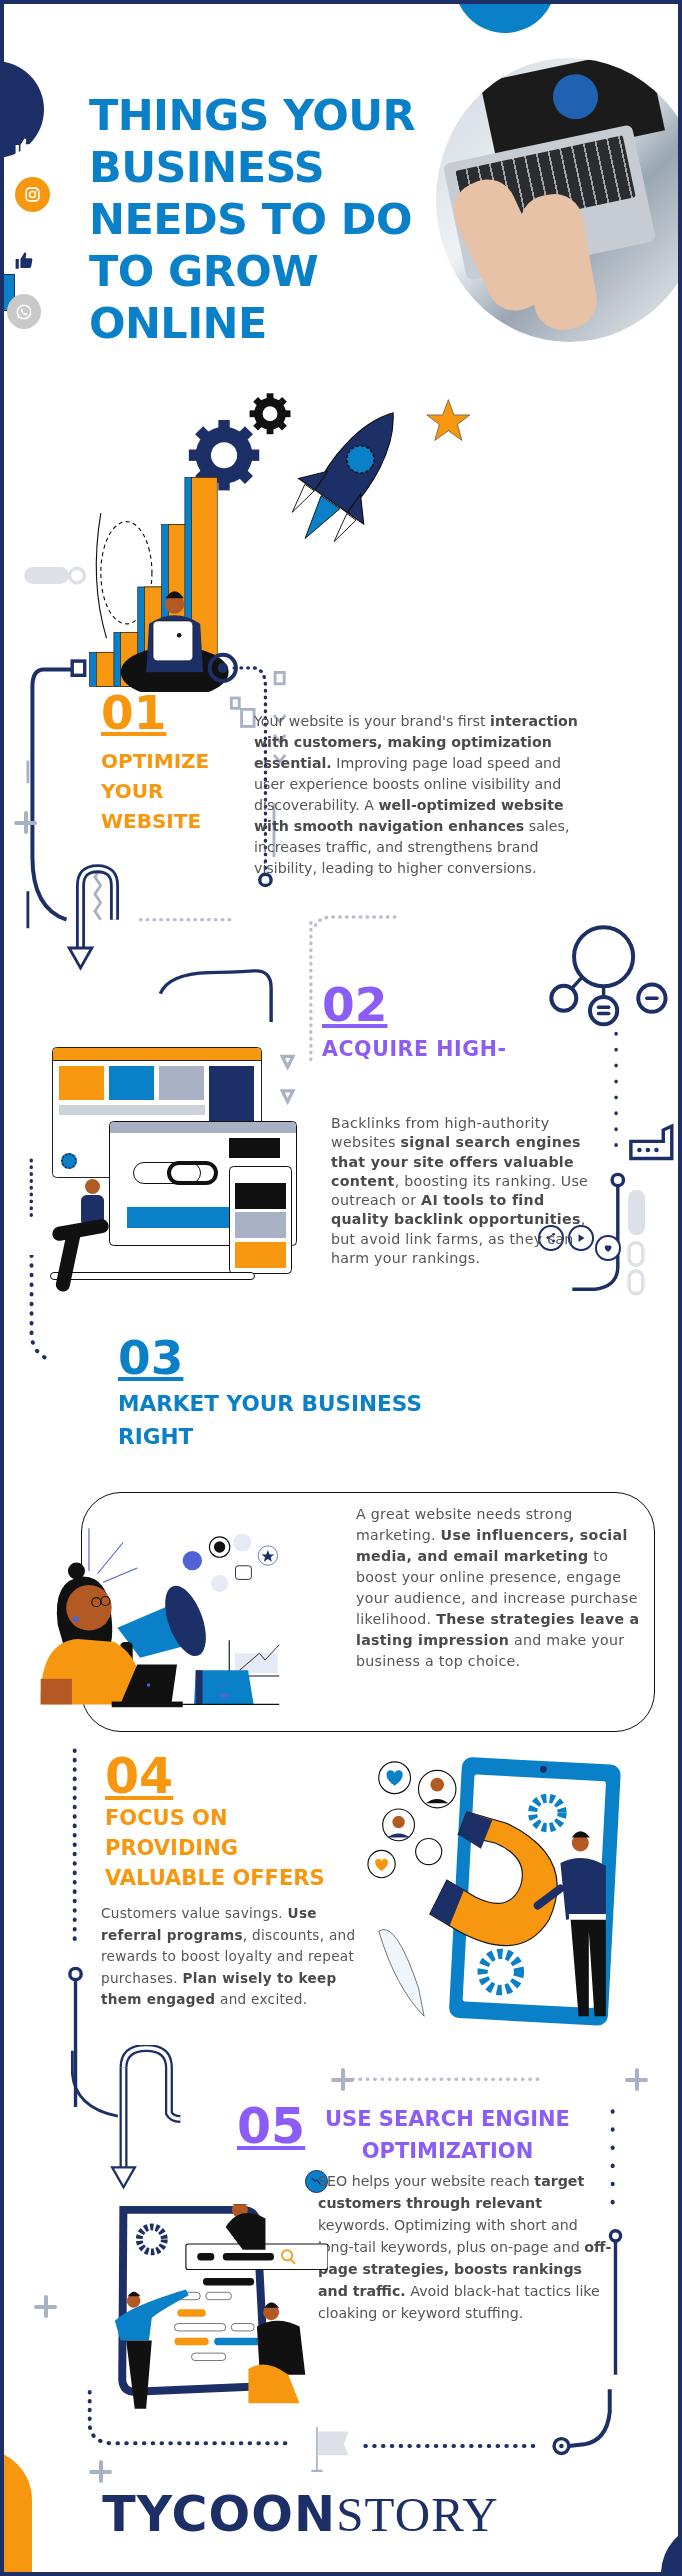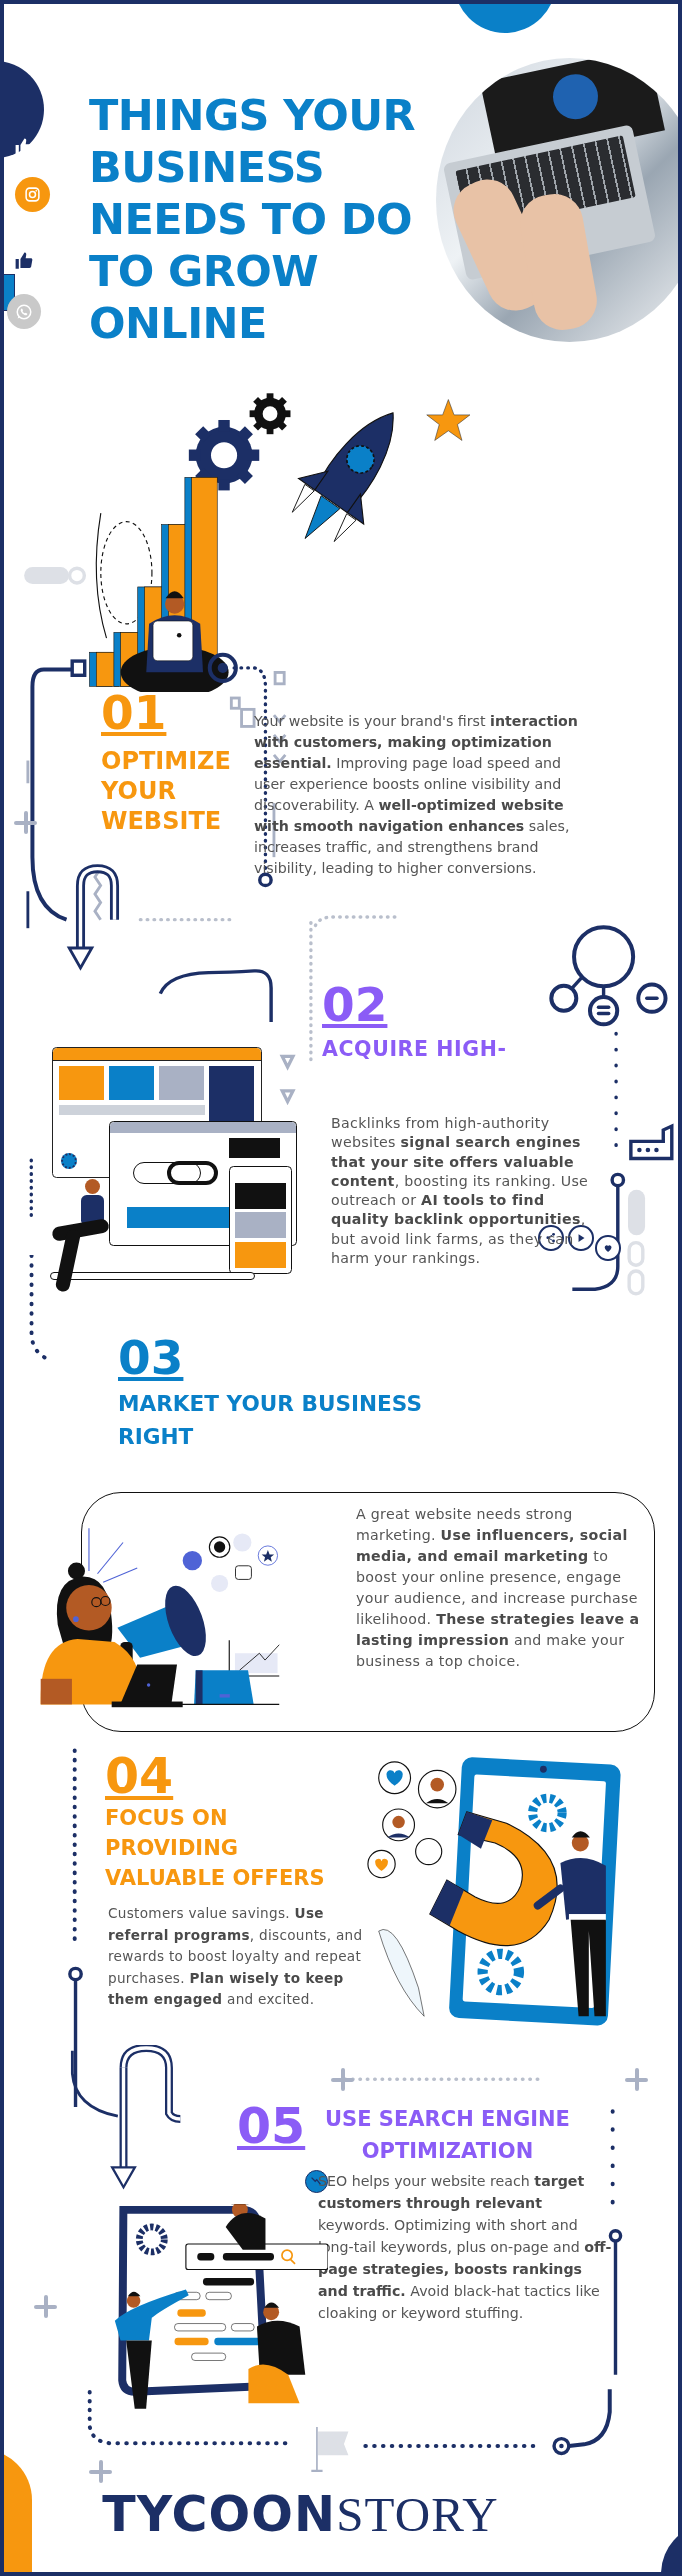--- a/index.html
+++ b/index.html
@@ -192,21 +192,21 @@
   <div class="abs" style="left:51px;top:853px;width:63px;height:68px;">
     <svg width="68" height="131" viewBox="0 0 120 230">
       <path d="M45,160 L45,50 Q45,20 75,20 Q105,20 105,50 L105,110" stroke="#1c2f66" stroke-width="16" fill="none"></path>
       <path d="M45,160 L45,50 Q45,20 75,20 Q105,20 105,50 L105,110" stroke="#fff" stroke-width="6" fill="none"></path>
       <path d="M25,160 L65,160 L45,195z" fill="#fff" stroke="#1c2f66" stroke-width="5"></path>
     </svg>
   </div>
 
   <div class="abs" style="left:97px;top:685px;">
     <div class="step-num orange" style="font-size:47px;">01</div>
-    <div class="step-title orange" style="font-size:24px;line-height:30px;margin-top:10.2px;">
+    <div class="step-title orange" style="font-size:20px;line-height:30px;margin-top:10.2px;">
       <div>OPTIMIZE</div>
       <div>YOUR</div>
       <div>WEBSITE</div>
     </div>
   </div>
   <div class="abs body-text" style="left:250px;top:707px;width:341px;"><span>Your website is your brand's first </span><b>interaction with customers, making optimization essential.</b><span> Improving page load speed and user experience boosts online visibility and discoverability. A </span><b>well-optimized website with smooth navigation enhances</b><span> sales, increases traffic, and strengthens brand visibility, leading to higher conversions.</span></div>
 
   <svg class="abs" style="left:0;top:910px;" width="682" height="398" viewBox="0 0 1200 700">
     <path d="M275,140 Q290,105 360,103 Q395,103 440,100 Q470,98 470,130 L470,190" stroke="#1c2f66" stroke-width="6" fill="none"></path>
     <path d="M540,15 L540,260" stroke="#b9bfcc" stroke-width="6" stroke-dasharray="1 11" stroke-linecap="round"></path>
@@ -360,21 +360,21 @@
   </div>
 
   <div class="abs" style="left:101px;top:1748px;">
     <div class="step-num orange" style="font-size:49px;">04</div>
     <div class="step-title orange" style="font-size:21px;line-height:30px;margin-top:2.3px;">
       <div>FOCUS ON</div>
       <div>PROVIDING</div>
       <div>VALUABLE OFFERS</div>
     </div>
   </div>
-  <div class="abs body-text" style="left:104px;top:1899px;width:267px;font-size:13.6px;line-height:21.6px;letter-spacing:0.3px;"><span>Customers value savings. </span><b>Use referral programs</b><span>, discounts, and rewards to boost loyalty and repeat purchases. </span><b>Plan wisely to keep them engaged</b><span> and excited.</span></div>
+  <div class="abs body-text" style="left:97px;top:1899px;width:267px;font-size:13.6px;line-height:21.6px;letter-spacing:0.3px;"><span>Customers value savings. </span><b>Use referral programs</b><span>, discounts, and rewards to boost loyalty and repeat purchases. </span><b>Plan wisely to keep them engaged</b><span> and excited.</span></div>
 
   <div class="abs" style="left:352px;top:1745px;width:318px;height:296px;">
     <svg width="318" height="296" viewBox="0 0 560 520">
       <rect x="175" y="20" width="280" height="460" rx="18" fill="#0a80c8" transform="rotate(3 315 250)"></rect>
       <rect x="198" y="50" width="232" height="400" rx="4" fill="#fff" transform="rotate(3 315 250)"></rect>
       <circle cx="330" cy="35" r="6" fill="#1c2f66"></circle>
       <circle cx="337" cy="112" r="26" fill="none" stroke="#0a80c8" stroke-width="16" stroke-dasharray="8 6"></circle>
       <circle cx="255" cy="392" r="32" fill="none" stroke="#0a80c8" stroke-width="18" stroke-dasharray="9 7"></circle>
       <path d="M195,110 L265,130 Q390,190 340,300 Q290,380 180,320 L130,290 L160,230 L210,260 Q270,290 290,240 Q305,190 245,165 L180,150z" fill="#f7970f" stroke="#111" stroke-width="2"></path>
       <path d="M195,110 L240,125 L220,175 L180,150z" fill="#1c2f66"></path>

